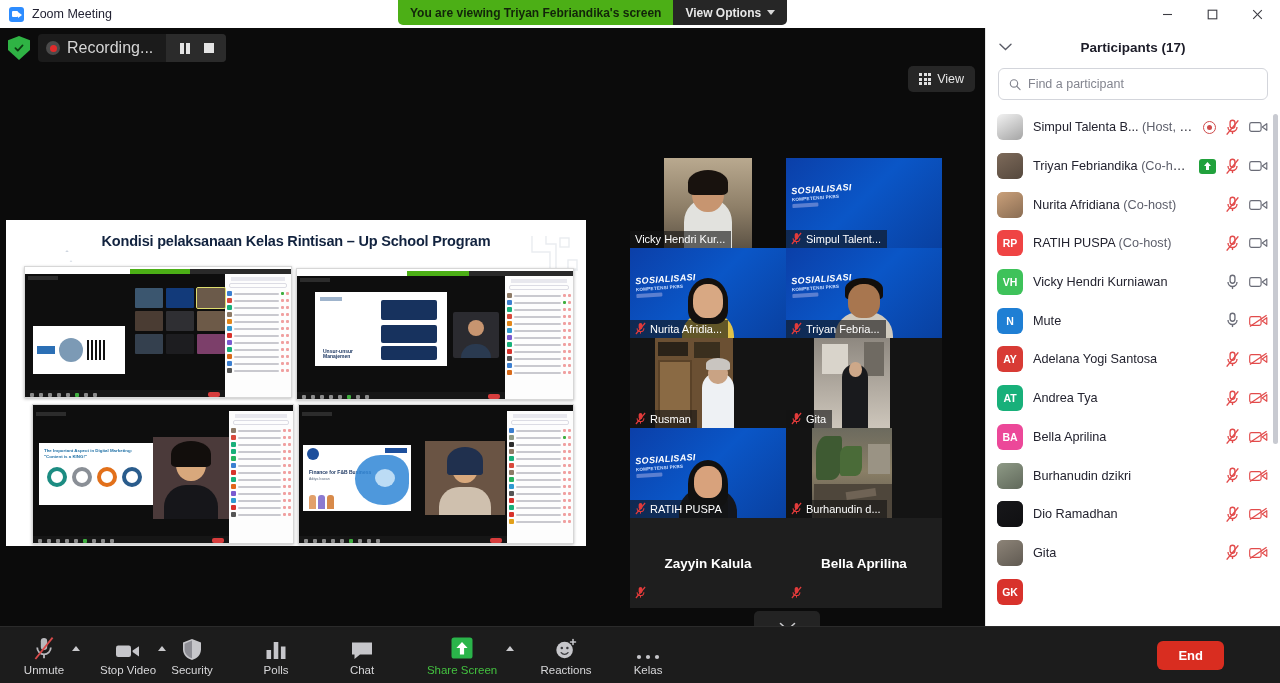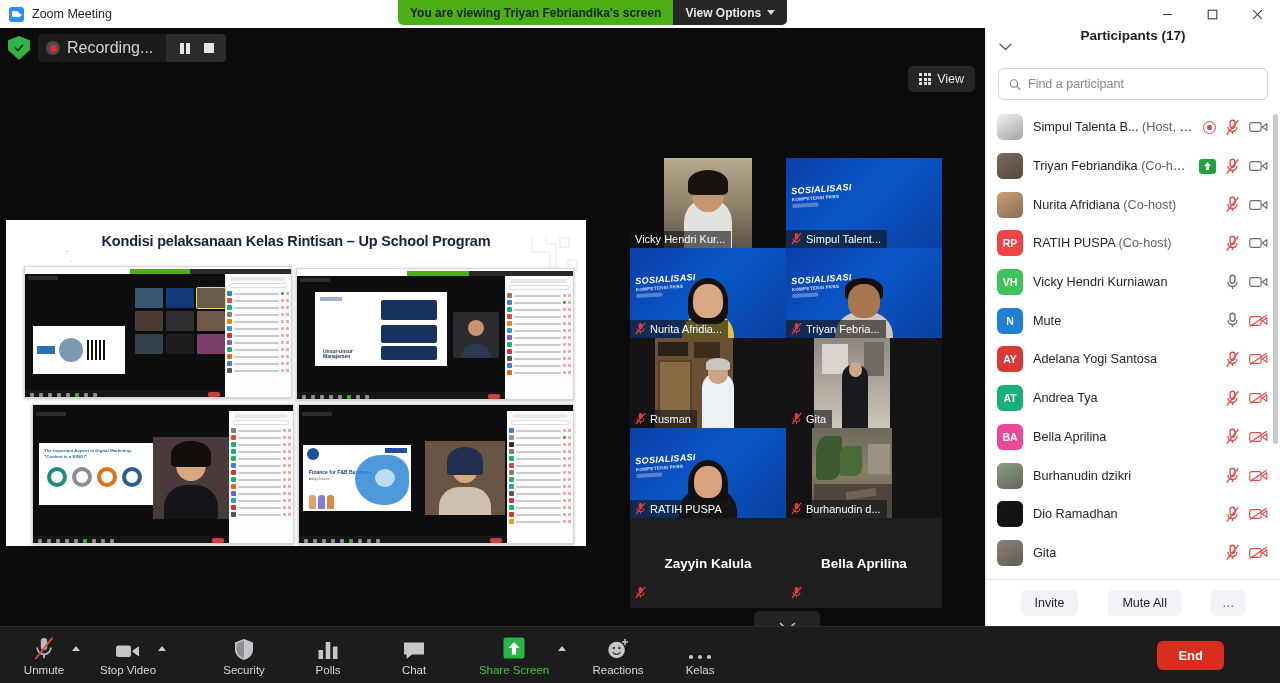--- a/index.html
+++ b/index.html
@@ -186,21 +186,21 @@
     background: #232323; border-radius: 5px; display: flex; align-items: center;
     justify-content: center;
   }
 
   
   .panel {
     width: 295px; background: #fff; display: flex; flex-direction: column;
     border-left: 1px solid #e6e6e6; min-height: 0;
   }
   .p-head {
-    height: 38px; display: flex; align-items: flex-start; position: relative; flex: 0 0 38px;
+    height: 38px; display: flex; align-items: center; position: relative; flex: 0 0 38px;
   }
   .p-collapse { position: absolute; left: 10px; top: 10px; width: 18px; height: 18px;
                 display: flex; align-items: center; justify-content: center; }
   .p-title { flex: 1 1 auto; text-align: center; font-size: 13.5px; font-weight: bold; color: #1c1c28; }
   .p-search {
     margin: 2px 12px 8px; height: 32px; border: 1px solid #d3d5db; border-radius: 6px;
     display: flex; align-items: center; gap: 7px; padding: 0 10px; flex: 0 0 auto;
   }
   .p-search input {
     border: 0; outline: 0; font-size: 12.5px; color: #31313d; width: 100%;
@@ -1252,25 +1252,20 @@
   <line x1="0.9" y1="12.6" x2="17.6" y2="1.3" stroke="#e24b4b" stroke-width="1.25"></line>
               </svg>
             </div>
           </div>
           <div class="p-row">
             <div class="av" style="background: rgb(216, 50, 44);">GK</div>
           </div>
         <div class="p-scrollbar"></div>
       </div>
 
-      <div class="p-foot">
-        <span class="p-btn">Invite</span>
-        <span class="p-btn">Mute All</span>
-        <span class="p-btn dots">…</span>
-      </div>
     </div>
   </div>
 
   <div class="toolbar">
     <div style="width:18px;"></div>
 
     <div class="tgroup">
       <div class="tool">
         <span class="ic">
           <svg width="22" height="25" viewBox="0 0 22 25">
@@ -1291,21 +1286,21 @@
           <svg width="26" height="20" viewBox="0 0 26 20">
             <rect x="1" y="4.5" width="15" height="11.5" rx="2.2" fill="#c6c6ca"></rect>
             <path d="M17.6 9.5 L24 5.2 V15.4 L17.6 11.1 Z" fill="#c6c6ca"></path>
           </svg>
         </span>
         <span class="lb">Stop Video</span>
       </div>
       <span class="arrow-up"></span>
     </div>
 
-    <div class="tool" style="margin-left:52px;">
+    <div class="tool" style="">
       <span class="ic">
         <svg width="20" height="23" viewBox="0 0 20 23">
           <path d="M10 1 L19 4.6 V11.5 C19 16.6 15 20.6 10 22 C5 20.6 1 16.6 1 11.5 V4.6 Z" fill="#c6c6ca"></path>
           <path d="M10 2.6 V20.3 C6 19 2.6 15.6 2.6 11.5 V5.7 Z" fill="#8e8e95"></path>
         </svg>
       </span>
       <span class="lb">Security</span>
     </div>
 
 

